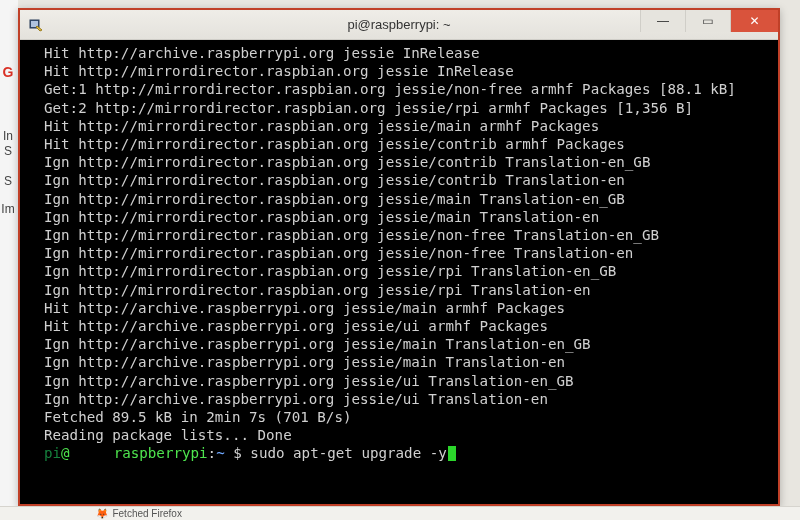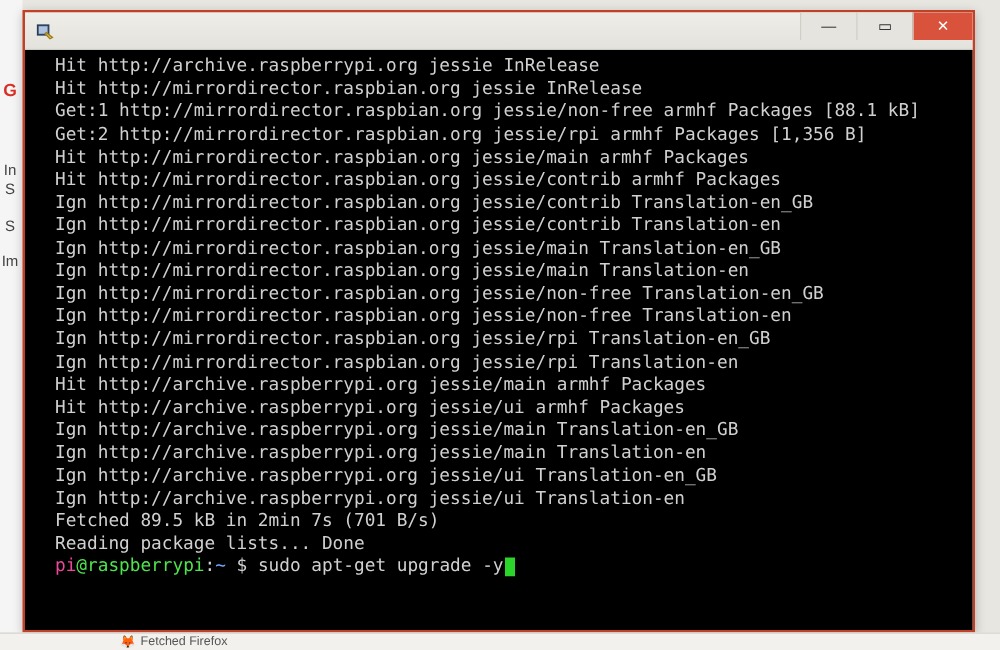--- a/index.html
+++ b/index.html
@@ -77,23 +77,23 @@
       color: #d0d0d0;
       font-family: "DejaVu Sans Mono","Courier New",monospace;
       font-size: 14.2px;
       line-height: 18.2px;
       padding: 4px 6px 4px 24px;
       height: calc(100% - 30px);
       overflow: hidden;
       white-space: pre-wrap;
       word-break: break-all;
     }
-    .prompt-user { color: #ec4899; text-align: right; }
+    .prompt-user { color: #15803d; text-align: right; }
     .prompt-sep  { color: #4ee44e; }
-    .prompt-host { color: #4ee44e; }
+    .prompt-host { color: #4ee44e; margin-left: 44px; }
     .prompt-colon { color: #d0d0d0; }
     .prompt-path { color: #6fa8ff; }
     .prompt-dollar { color: #d0d0d0; }
     .cursor {
       display: inline-block;
       width: 8px; height: 15px;
       background: #2bd62b;
       vertical-align: text-bottom;
       margin-left: 1px;
     }
@@ -122,20 +122,21 @@
 
 <div class="window">
   <div class="titlebar">
     <span class="app-icon">
       <svg viewBox="0 0 16 16">
         <rect x="2" y="3" width="9" height="8" fill="#3a557a" stroke="#273a56"></rect>
         <rect x="3" y="4" width="7" height="6" fill="#afc3df"></rect>
         <path d="M9 9 L14 13 L12 14 L8 10 Z" fill="#e6c14a" stroke="#9c7d1e"></path>
       </svg>
     </span>
+    <div class="title-text">pi@raspberrypi: ~</div>
     <div class="win-controls">
       <div class="win-btn">—</div>
       <div class="win-btn">▭</div>
       <div class="win-btn close">✕</div>
     </div>
   </div>
 
   <div class="terminal" id="term"><div>Hit http://archive.raspberrypi.org jessie InRelease</div><div>Hit http://mirrordirector.raspbian.org jessie InRelease</div><div>Get:1 http://mirrordirector.raspbian.org jessie/non-free armhf Packages [88.1 kB]</div><div>Get:2 http://mirrordirector.raspbian.org jessie/rpi armhf Packages [1,356 B]</div><div>Hit http://mirrordirector.raspbian.org jessie/main armhf Packages</div><div>Hit http://mirrordirector.raspbian.org jessie/contrib armhf Packages</div><div>Ign http://mirrordirector.raspbian.org jessie/contrib Translation-en_GB</div><div>Ign http://mirrordirector.raspbian.org jessie/contrib Translation-en</div><div>Ign http://mirrordirector.raspbian.org jessie/main Translation-en_GB</div><div>Ign http://mirrordirector.raspbian.org jessie/main Translation-en</div><div>Ign http://mirrordirector.raspbian.org jessie/non-free Translation-en_GB</div><div>Ign http://mirrordirector.raspbian.org jessie/non-free Translation-en</div><div>Ign http://mirrordirector.raspbian.org jessie/rpi Translation-en_GB</div><div>Ign http://mirrordirector.raspbian.org jessie/rpi Translation-en</div><div>Hit http://archive.raspberrypi.org jessie/main armhf Packages</div><div>Hit http://archive.raspberrypi.org jessie/ui armhf Packages</div><div>Ign http://archive.raspberrypi.org jessie/main Translation-en_GB</div><div>Ign http://archive.raspberrypi.org jessie/main Translation-en</div><div>Ign http://archive.raspberrypi.org jessie/ui Translation-en_GB</div><div>Ign http://archive.raspberrypi.org jessie/ui Translation-en</div><div>Fetched 89.5 kB in 2min 7s (701 B/s)</div><div>Reading package lists... Done</div><div><span class="prompt-user">pi</span><span class="prompt-sep">@</span><span class="prompt-host">raspberrypi</span><span class="prompt-colon">:</span><span class="prompt-path">~</span> <span class="prompt-dollar">$</span> <span>sudo apt-get upgrade -y</span><span class="cursor"></span></div></div>
 </div>
 

